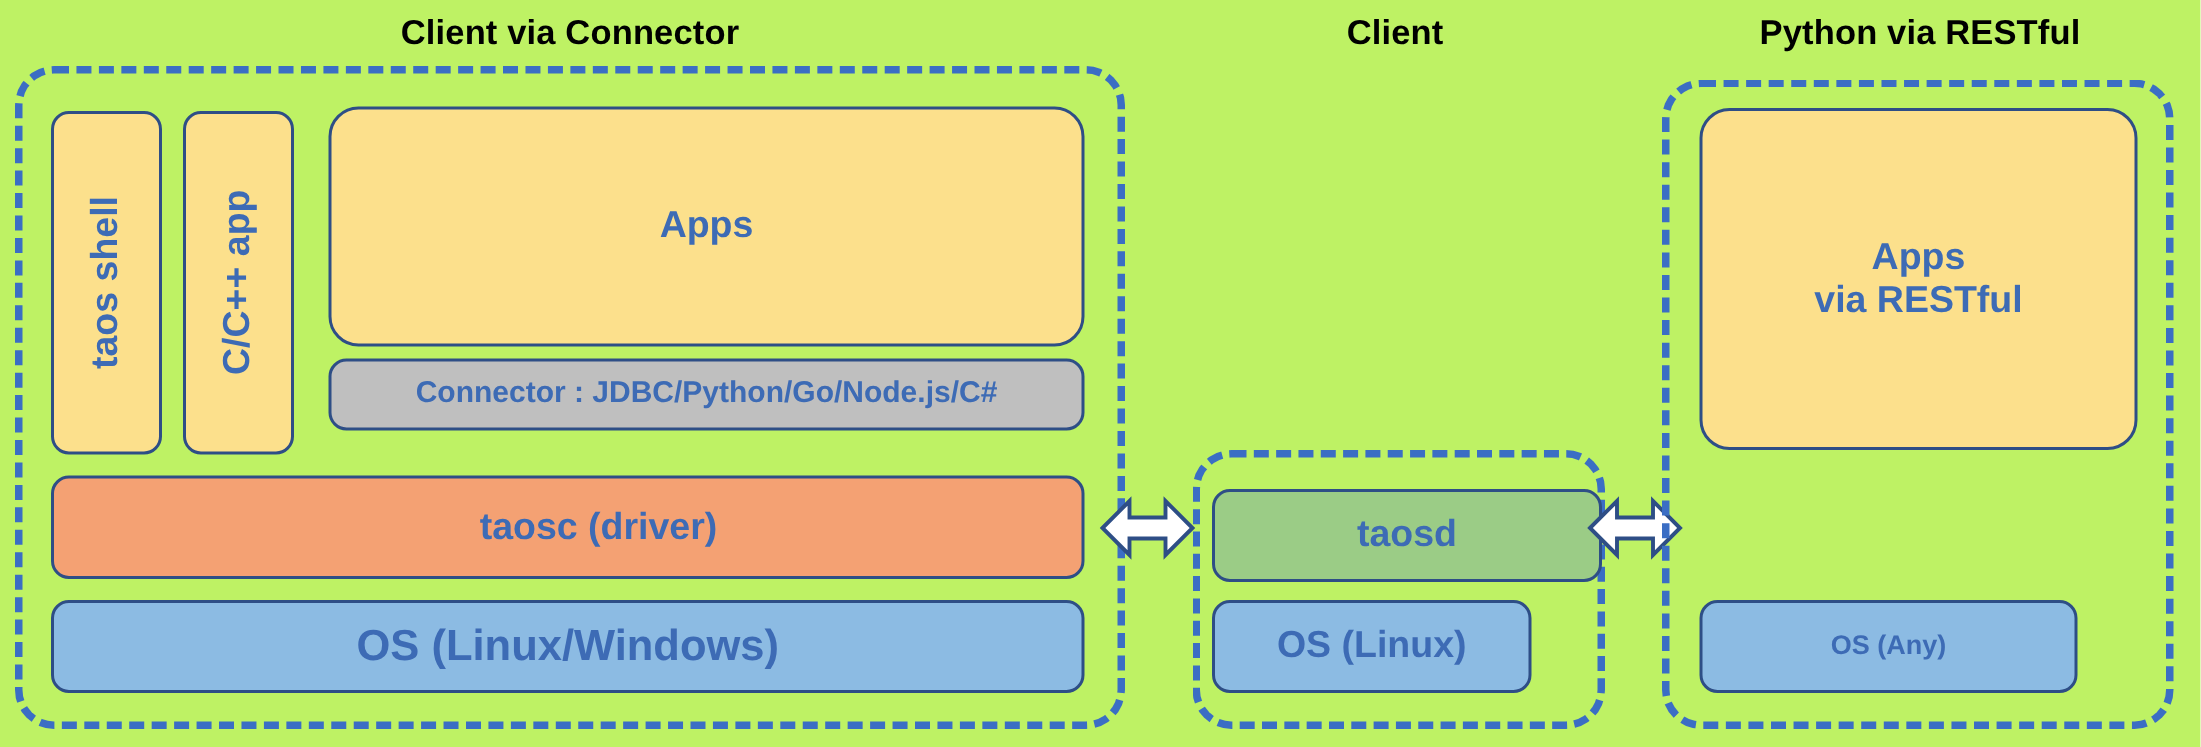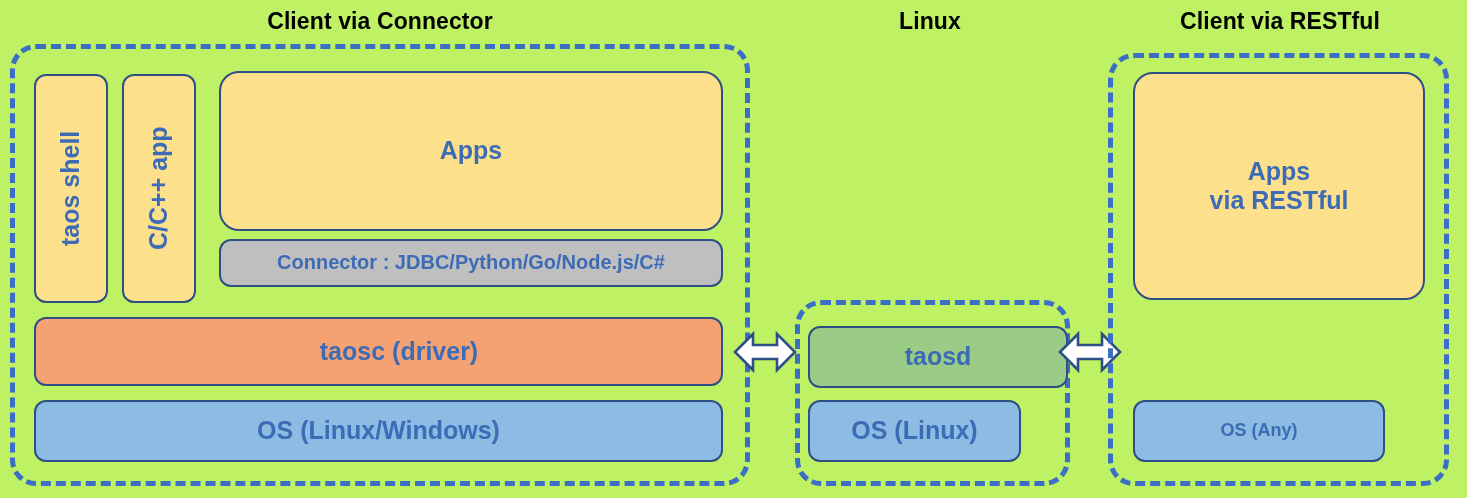--- a/index.html
+++ b/index.html
@@ -75,23 +75,23 @@
     display: block;
   }
 </style>
 </head>
 <body>
 
 <div id="canvas">
 
   <div class="section-title" style="left:10px; top:10px; width:740px;">Client via Connector</div>
 
-  <div class="section-title" style="left:790px; top:10px; width:280px;">Linux</div>
+  <div class="section-title" style="left:790px; top:10px; width:280px;">Client</div>
 
-  <div class="section-title" style="left:1105px; top:10px; width:350px;">Client via RESTful</div>
+  <div class="section-title" style="left:1105px; top:10px; width:350px;">Python via RESTful</div>
 
   <div class="group" style="left:10px; top:44px; width:740px; height:442px;"></div>
 
   <div class="box yellow vertical" style="left:34px; top:74px; width:74px; height:229px; font-size:25px;">
     <span class="label">taos shell</span>
   </div>
 
   <div class="box yellow vertical" style="left:122px; top:74px; width:74px; height:229px; font-size:25px;">
     <span class="label">C/C++ app</span>
   </div>
@@ -101,21 +101,21 @@
   </div>
 
   <div class="box grey" style="left:219px; top:239px; width:504px; height:48px; font-size:20px;">
     <span class="label">Connector : JDBC/Python/Go/Node.js/C#</span>
   </div>
 
   <div class="box orange" style="left:34px; top:317px; width:689px; height:69px; font-size:25px;">
     <span class="label">taosc (driver)</span>
   </div>
 
-  <div class="box blue" style="left:34px; top:400px; width:689px; height:62px; font-size:25px;">
+  <div class="box blue" style="left:34px; top:400px; width:689px; height:62px; font-size:29px;">
     <span class="label">OS (Linux/Windows)</span>
   </div>
 
   <svg class="arrow" style="left:733px; top:326px;" width="64" height="52" viewBox="0 0 64 52">
     <polygon points="2,26 20,8 20,19 44,19 44,8 62,26 44,44 44,33 20,33 20,44" fill="#ffffff" stroke="#2E4E86" stroke-width="2.6" stroke-linejoin="miter"></polygon>
   </svg>
 
   <div class="group" style="left:795px; top:300px; width:275px; height:186px;"></div>
 
   <div class="box green" style="left:808px; top:326px; width:260px; height:62px; font-size:25px;">

